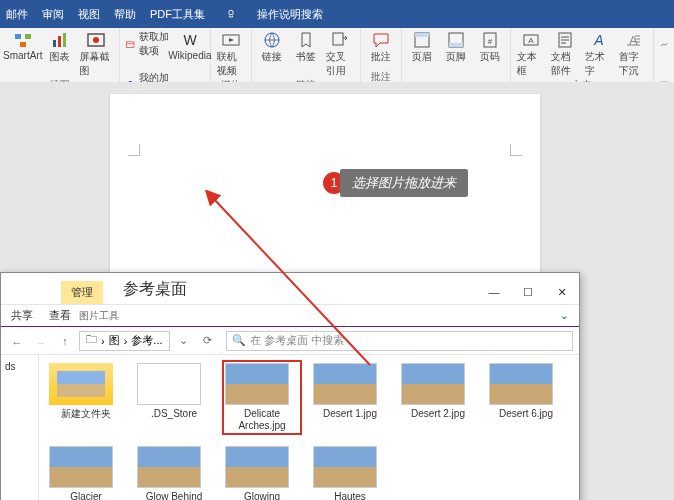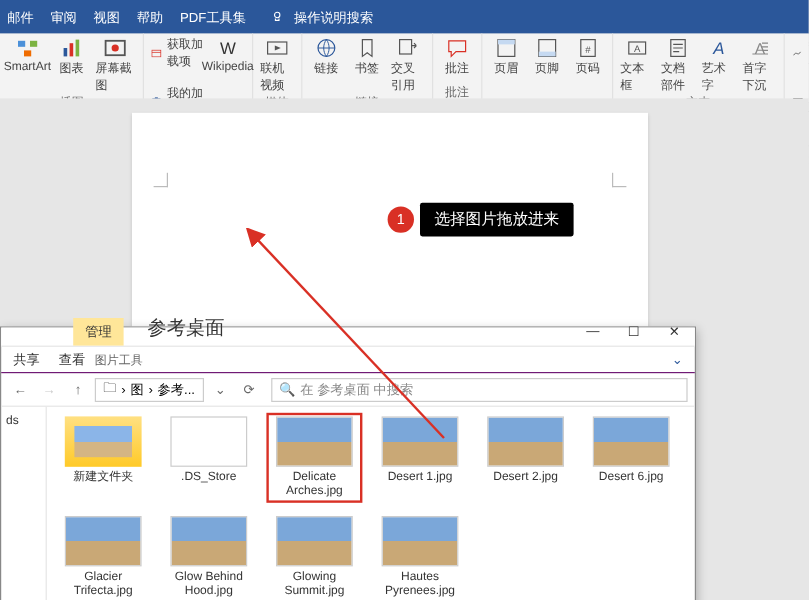--- a/index.html
+++ b/index.html
@@ -1,62 +1,62 @@
 <!DOCTYPE html>
 <html><head>
 <meta charset="utf-8">
 <style>
 * { margin: 0; padding: 0; box-sizing: border-box; font-family: "Microsoft YaHei", "Segoe UI", sans-serif; }
 body { width: 674px; height: 500px; background: #e6e6e6; overflow: hidden; position: relative; }
 
 
 .ribbon-tabs { background: #2b579a; height: 28px; display: flex; align-items: center; padding: 0 6px; gap: 14px; color: #fff; font-size: 11px; }
 .ribbon-tabs span { cursor: pointer; }
-.help-search { display: flex; align-items: center; gap: 8px; margin-left: 6px; }
+.help-search { display: flex; align-items: center; gap: 20px; margin-left: 6px; }
 .help-search svg { width: 12px; height: 12px; }
 
 .ribbon-body { background: #f3f3f3; border-bottom: 1px solid #d4d4d4; display: flex; height: 58px; }
 .ribbon-group { border-right: 1px solid #e1e1e1; padding: 2px 6px 0; display: flex; flex-direction: column; justify-content: space-between; }
 .ribbon-row { display: flex; gap: 6px; align-items: flex-start; }
 .r-btn { display: flex; flex-direction: column; align-items: center; font-size: 10px; color: #444; gap: 0; cursor: pointer; min-width: 28px; }
 .r-btn .ic { width: 20px; height: 20px; display: flex; align-items: center; justify-content: center; }
 .r-btn.small { flex-direction: row; gap: 4px; font-size: 10px; align-items: center; min-width: 0; }
 .r-btn.small .ic { width: 14px; height: 14px; }
 .group-label { font-size: 10px; color: #666; text-align: center; padding-bottom: 1px; }
 .vstack { display: flex; flex-direction: column; gap: 13px; align-items: flex-start; }
 
 .doc-area { position: absolute; top: 82px; left: 0; right: 0; bottom: 0; background: #e6e6e6; }
 .page { position: absolute; left: 110px; top: 12px; width: 430px; height: 200px; background: #fff; box-shadow: 0 1px 3px rgba(0,0,0,0.15); }
 .corner { position: absolute; width: 12px; height: 12px; }
 .corner.tl { top: 50px; left: 18px; border-left: 1px solid #bbb; border-top: 1px solid #bbb; transform: rotate(180deg); }
 .corner.tr { top: 50px; right: 18px; border-right: 1px solid #bbb; border-top: 1px solid #bbb; transform: rotate(180deg); }
 
 
 .anno-badge { position: absolute; left: 323px; top: 172px; width: 22px; height: 22px; border-radius: 50%; background: #d93025; color: #fff; display: flex; align-items: center; justify-content: center; font-size: 12px; z-index: 5; }
-.anno-label { position: absolute; left: 350px; top: 169px; background: #000000; color: #fff; font-size: 13px; padding: 5px 12px; border-radius: 2px; z-index: 5; }
+.anno-label { position: absolute; left: 340px; top: 169px; background: #737373; color: #fff; font-size: 13px; padding: 5px 12px; border-radius: 2px; z-index: 5; font-style: italic; }
 .arrow-svg { position: absolute; left: 205px; top: 190px; z-index: 4; pointer-events: none; }
 
 
 .explorer { position: absolute; left: 0; top: 272px; width: 580px; height: 260px; background: #fff; border: 1px solid #888; box-shadow: 2px 2px 8px rgba(0,0,0,0.25); z-index: 3; }
-.exp-title { height: 16px; background: #fff; display: flex; align-items: flex-end; border-bottom: 1px solid #e5e5e5; }
+.exp-title { height: 32px; background: #fff; display: flex; align-items: flex-end; border-bottom: 1px solid #e5e5e5; }
 .exp-tab { font-size: 11px; padding: 4px 10px; color: #333; }
 .exp-tab.active { background: #ffe699; }
 .exp-title-text { font-size: 16px; padding: 4px 10px; color: #333; margin-left: 10px; }
 .exp-ctrl { margin-left: auto; display: flex; }
 .exp-ctrl div { width: 34px; height: 24px; display: flex; align-items: center; justify-content: center; font-size: 11px; cursor: pointer; color: #333; }
 .exp-menu { height: 22px; display: flex; align-items: center; gap: 16px; padding: 0 10px; font-size: 11px; color: #333; border-bottom: 1px solid #701a75; }
 .exp-nav { height: 28px; display: flex; align-items: center; gap: 4px; padding: 0 6px; border-bottom: 1px solid #e5e5e5; font-size: 11px; }
 .nav-btn { width: 20px; height: 20px; display: flex; align-items: center; justify-content: center; color: #666; cursor: pointer; }
 .breadcrumb { flex: 0 0 auto; border: 1px solid #ccc; height: 20px; display: flex; align-items: center; padding: 0 6px; gap: 4px; min-width: 90px; }
 .nav-search { flex: 1; border: 1px solid #ccc; height: 20px; display: flex; align-items: center; padding: 0 6px; gap: 4px; color: #888; margin-left: 4px; }
 .exp-body { display: flex; height: calc(100% - 78px); }
 .exp-side { width: 38px; border-right: 1px solid #e5e5e5; padding: 6px 4px; font-size: 10px; color: #333; }
 .exp-files { flex: 1; padding: 6px 8px; overflow: hidden; }
 .file-grid { display: flex; flex-wrap: wrap; gap: 10px 10px; align-content: flex-start; }
-.file-item { width: 78px; display: flex; flex-direction: column; align-items: center; font-size: 10px; color: #333; text-align: center; cursor: pointer; padding: 2px; }
+.file-item { width: 78px; display: flex; flex-direction: column; font-size: 10px; color: #333; text-align: center; cursor: pointer; padding: 2px; }
 .file-item.selected { outline: 2px solid #d93025; outline-offset: -1px; }
 .thumb { width: 64px; height: 42px; background: linear-gradient(to bottom, #7ba7d9 50%, #c9a876 50%); border: 1px solid #ccc; margin-bottom: 3px; }
 .thumb.folder { background: linear-gradient(#ffe082, #ffca28); border: none; position: relative; }
 .thumb.folder::before { content: ""; position: absolute; inset: 8px; background: linear-gradient(to bottom,#8bb5e8 50%,#d4b584 50%); }
 .thumb.blank { background: #fff; }
 .file-name { line-height: 1.2; max-height: 24px; overflow: hidden; }
 </style>
 </head>
 <body>
 

